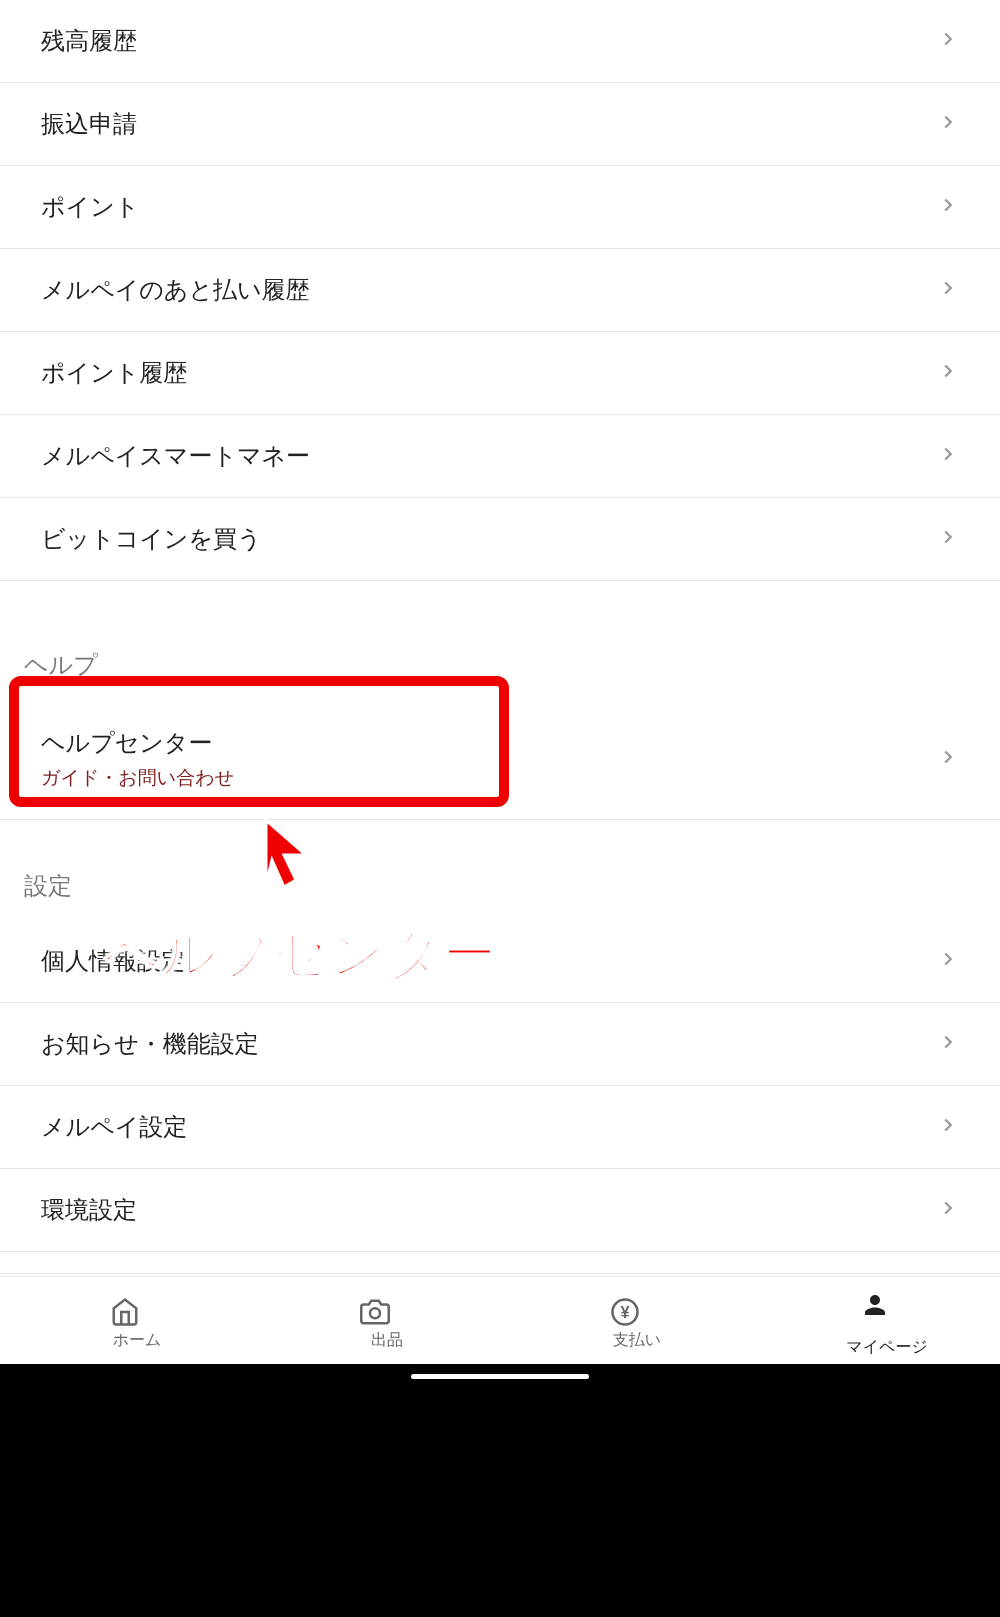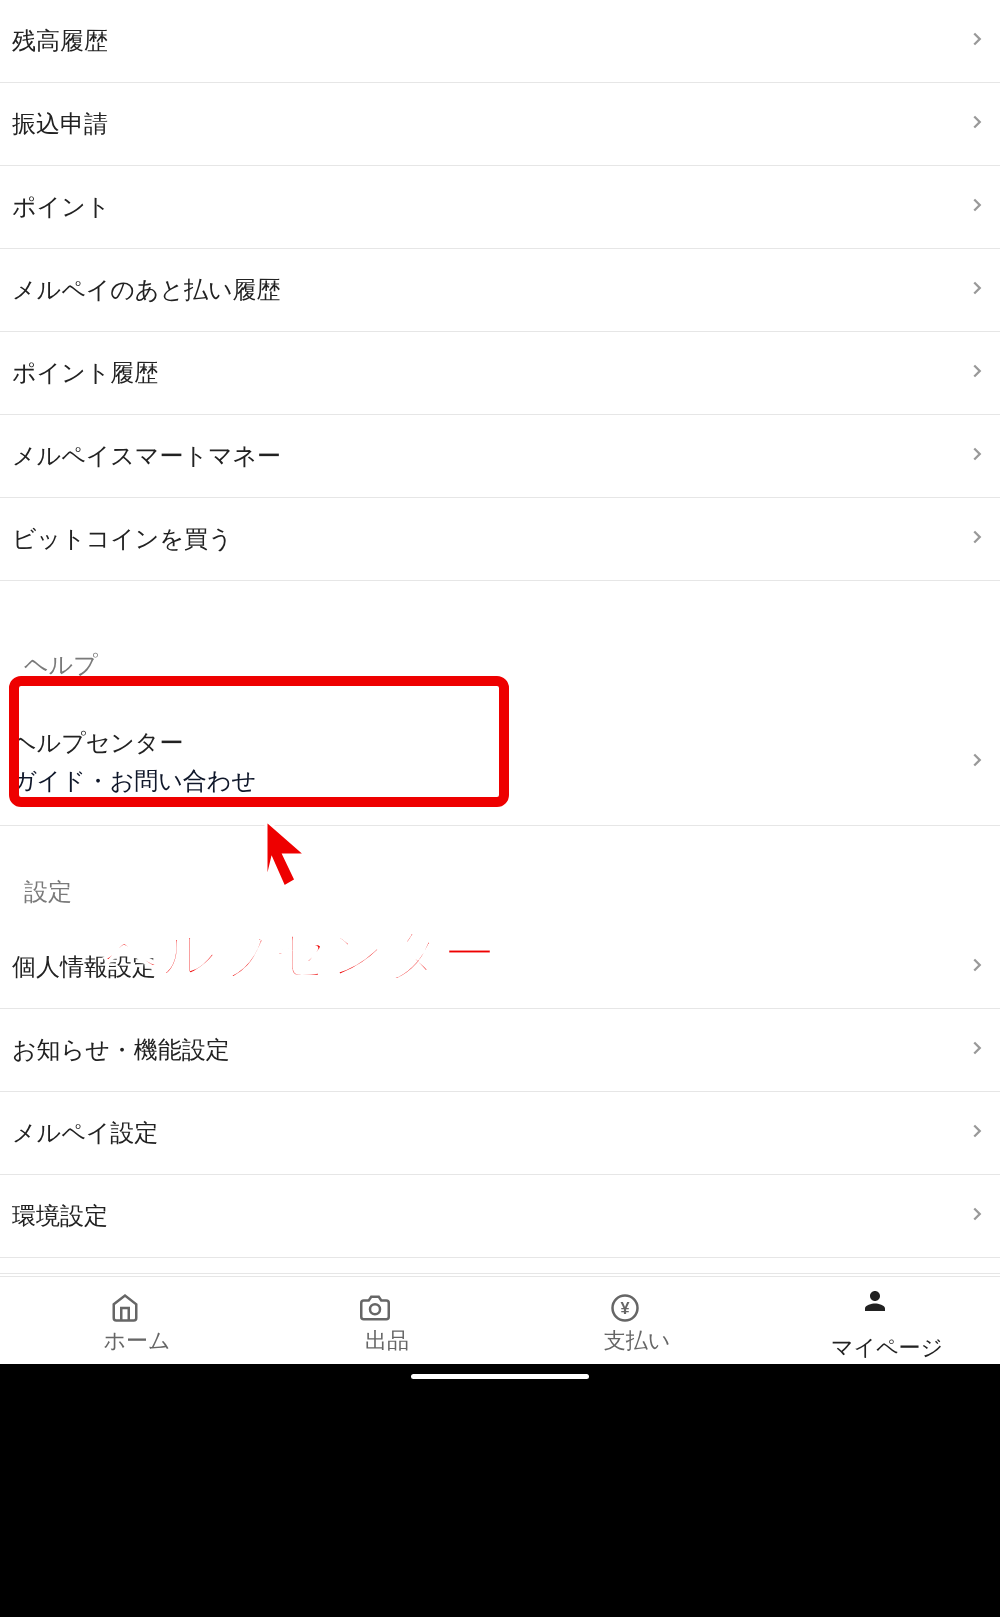--- a/index.html
+++ b/index.html
@@ -12,37 +12,37 @@
       overflow: hidden;
     }
     .content {
       height: 1497px;
       overflow: hidden;
     }
     .list-item {
       display: flex;
       align-items: center;
       justify-content: space-between;
-      padding: 25px 12px;
+      padding: 25px 41px;
       border-bottom: 1px solid #e6e6e6;
       cursor: pointer;
     }
     .list-item-text {
       display: flex;
       flex-direction: column;
       gap: 6px;
     }
     .list-item-label {
       font-size: 24px;
       color: #222;
       font-weight: 400;
     }
     .list-item-sublabel {
-      font-size: 24px;
-      color: #0f172a;
+      font-size: 19px;
+      color: #7f1d1d;
     }
     .chevron {
       color: #999;
       stroke: #999;
     }
     .section-header {
       padding: 50px 24px 18px 24px;
       font-size: 24px;
       color: #7a7a7a;
       font-weight: 400;
@@ -116,21 +116,21 @@
       gap: 16px;
     }
     .nav-icon {
       width: 32px;
       height: 32px;
       display: flex;
       align-items: center;
       justify-content: center;
     }
     .nav-label {
-      font-size: 22px;
+      font-size: 16px;
       margin-left: 24px;
     }
     .home-indicator-area {
       position: absolute;
       bottom: 229px;
       left: 0;
       right: 0;
       height: 24px;
       background: #000;
       display: flex;

